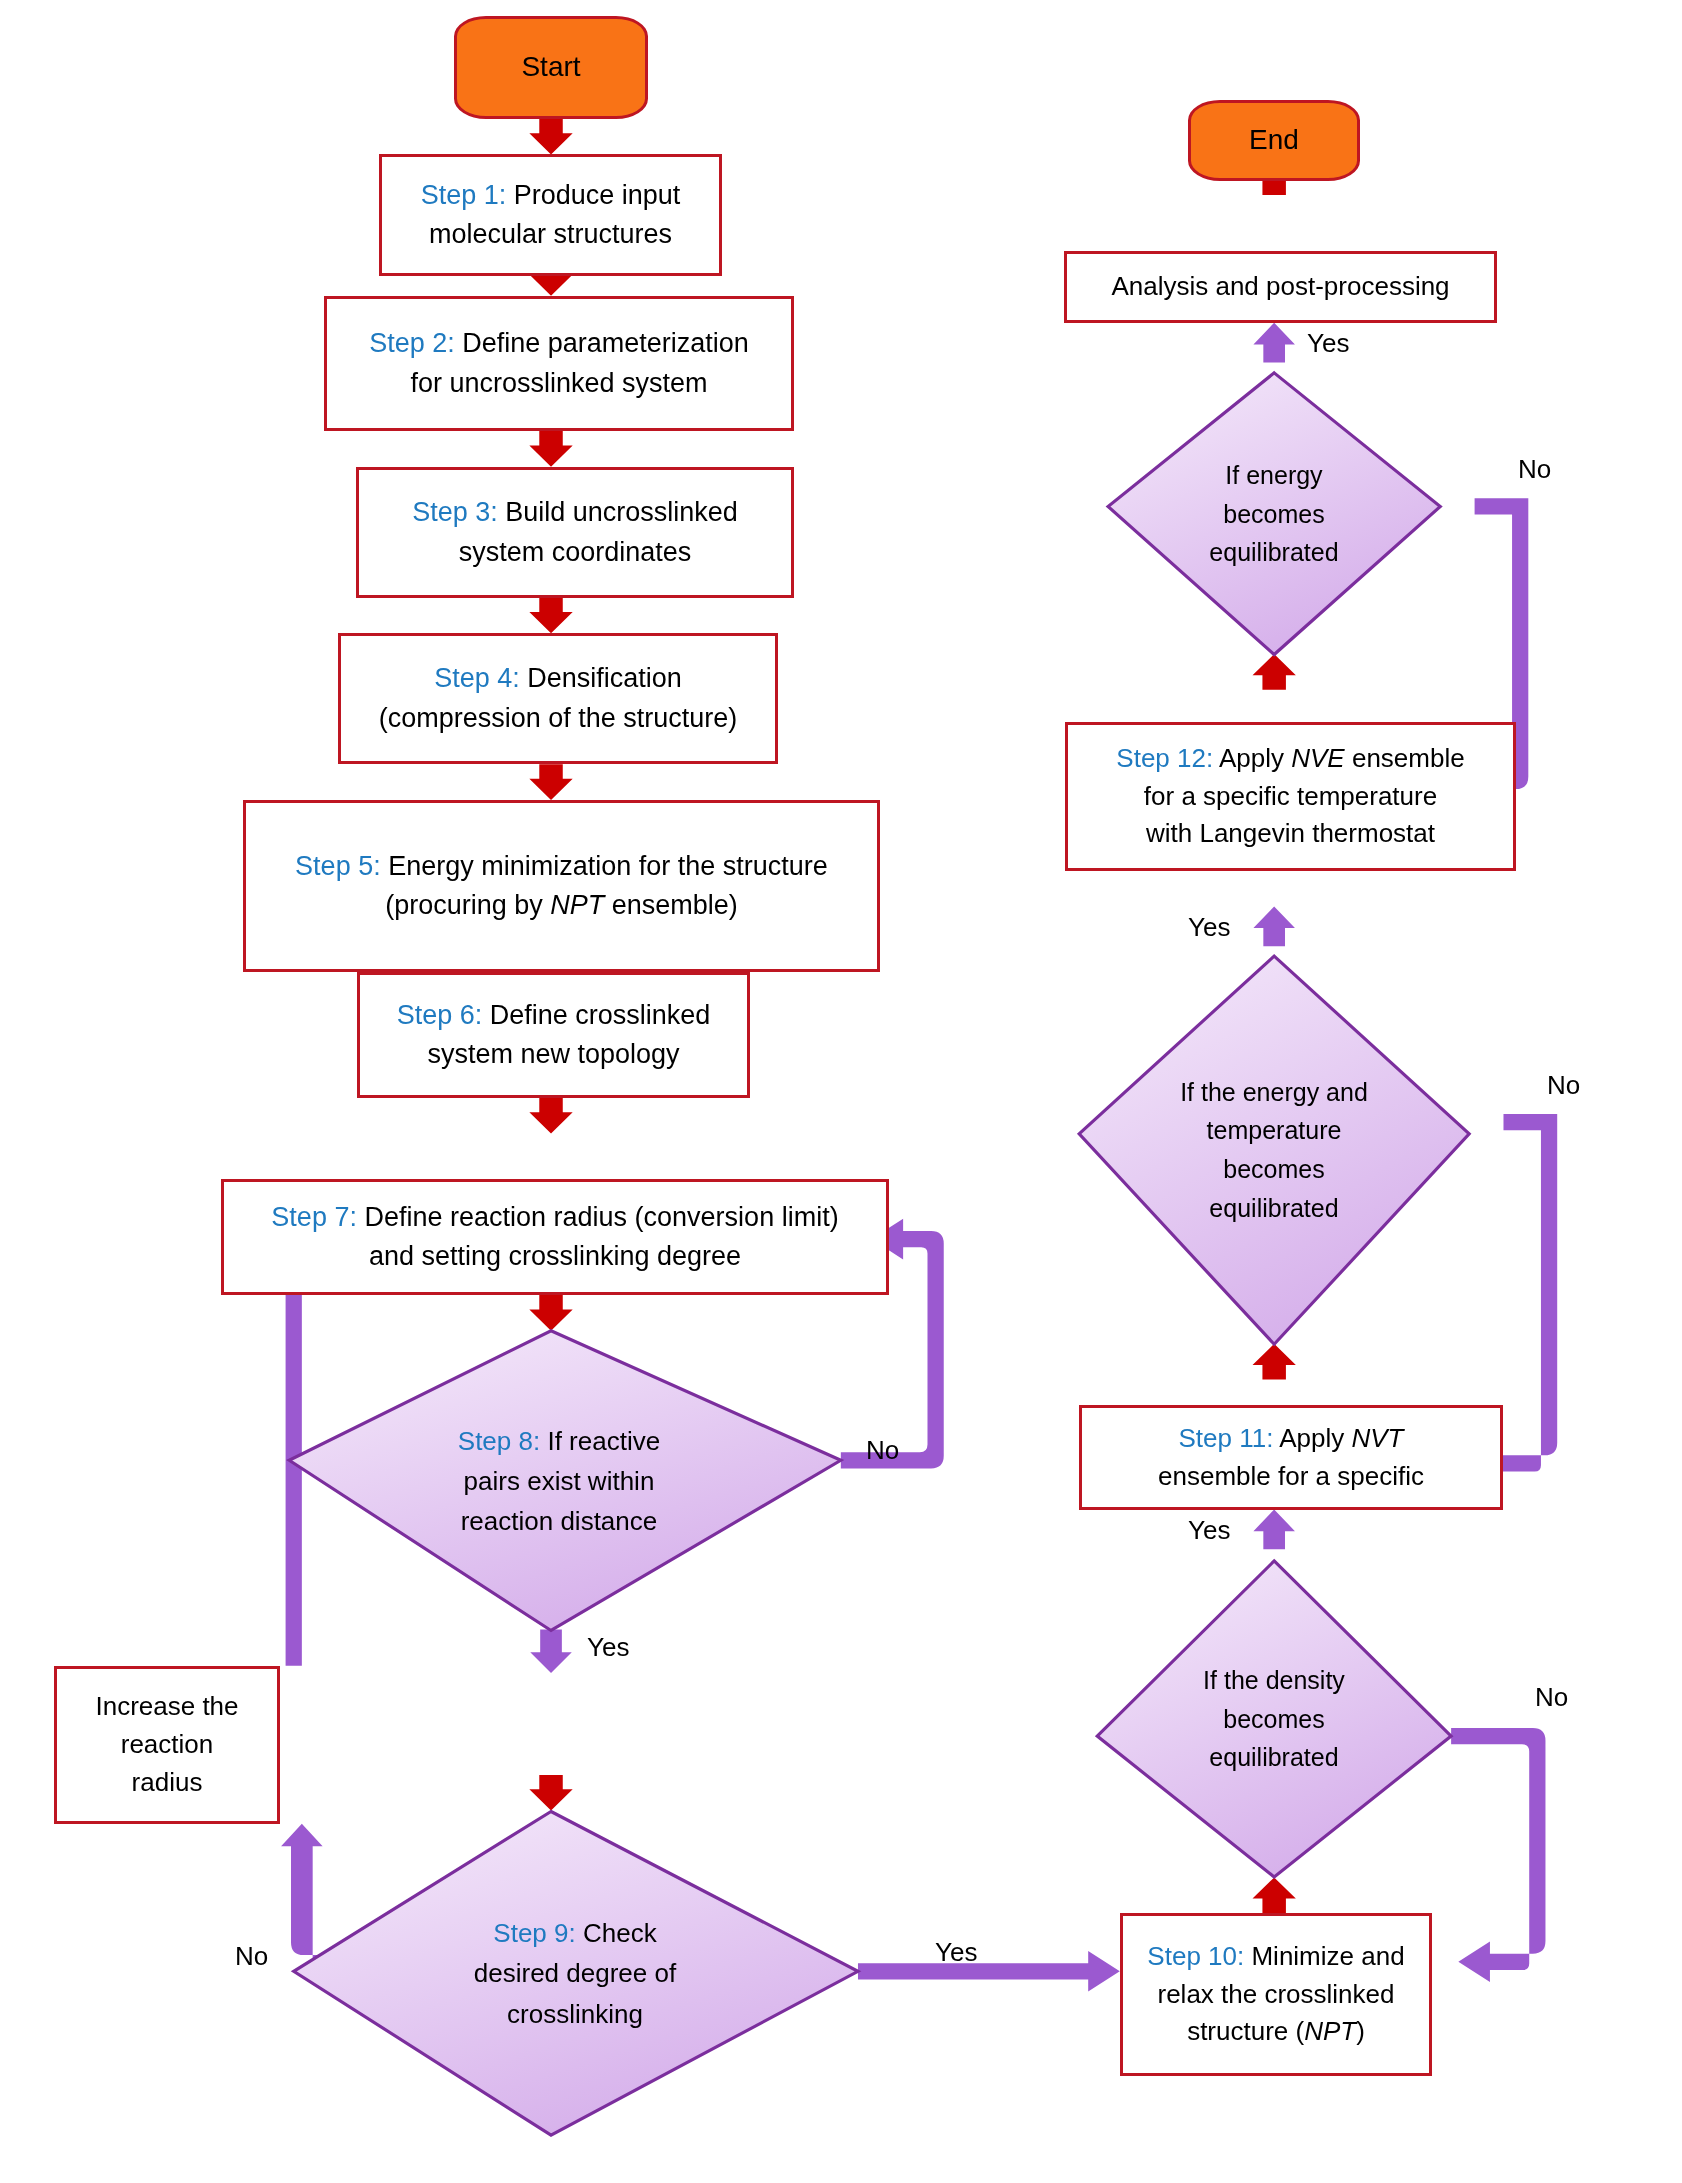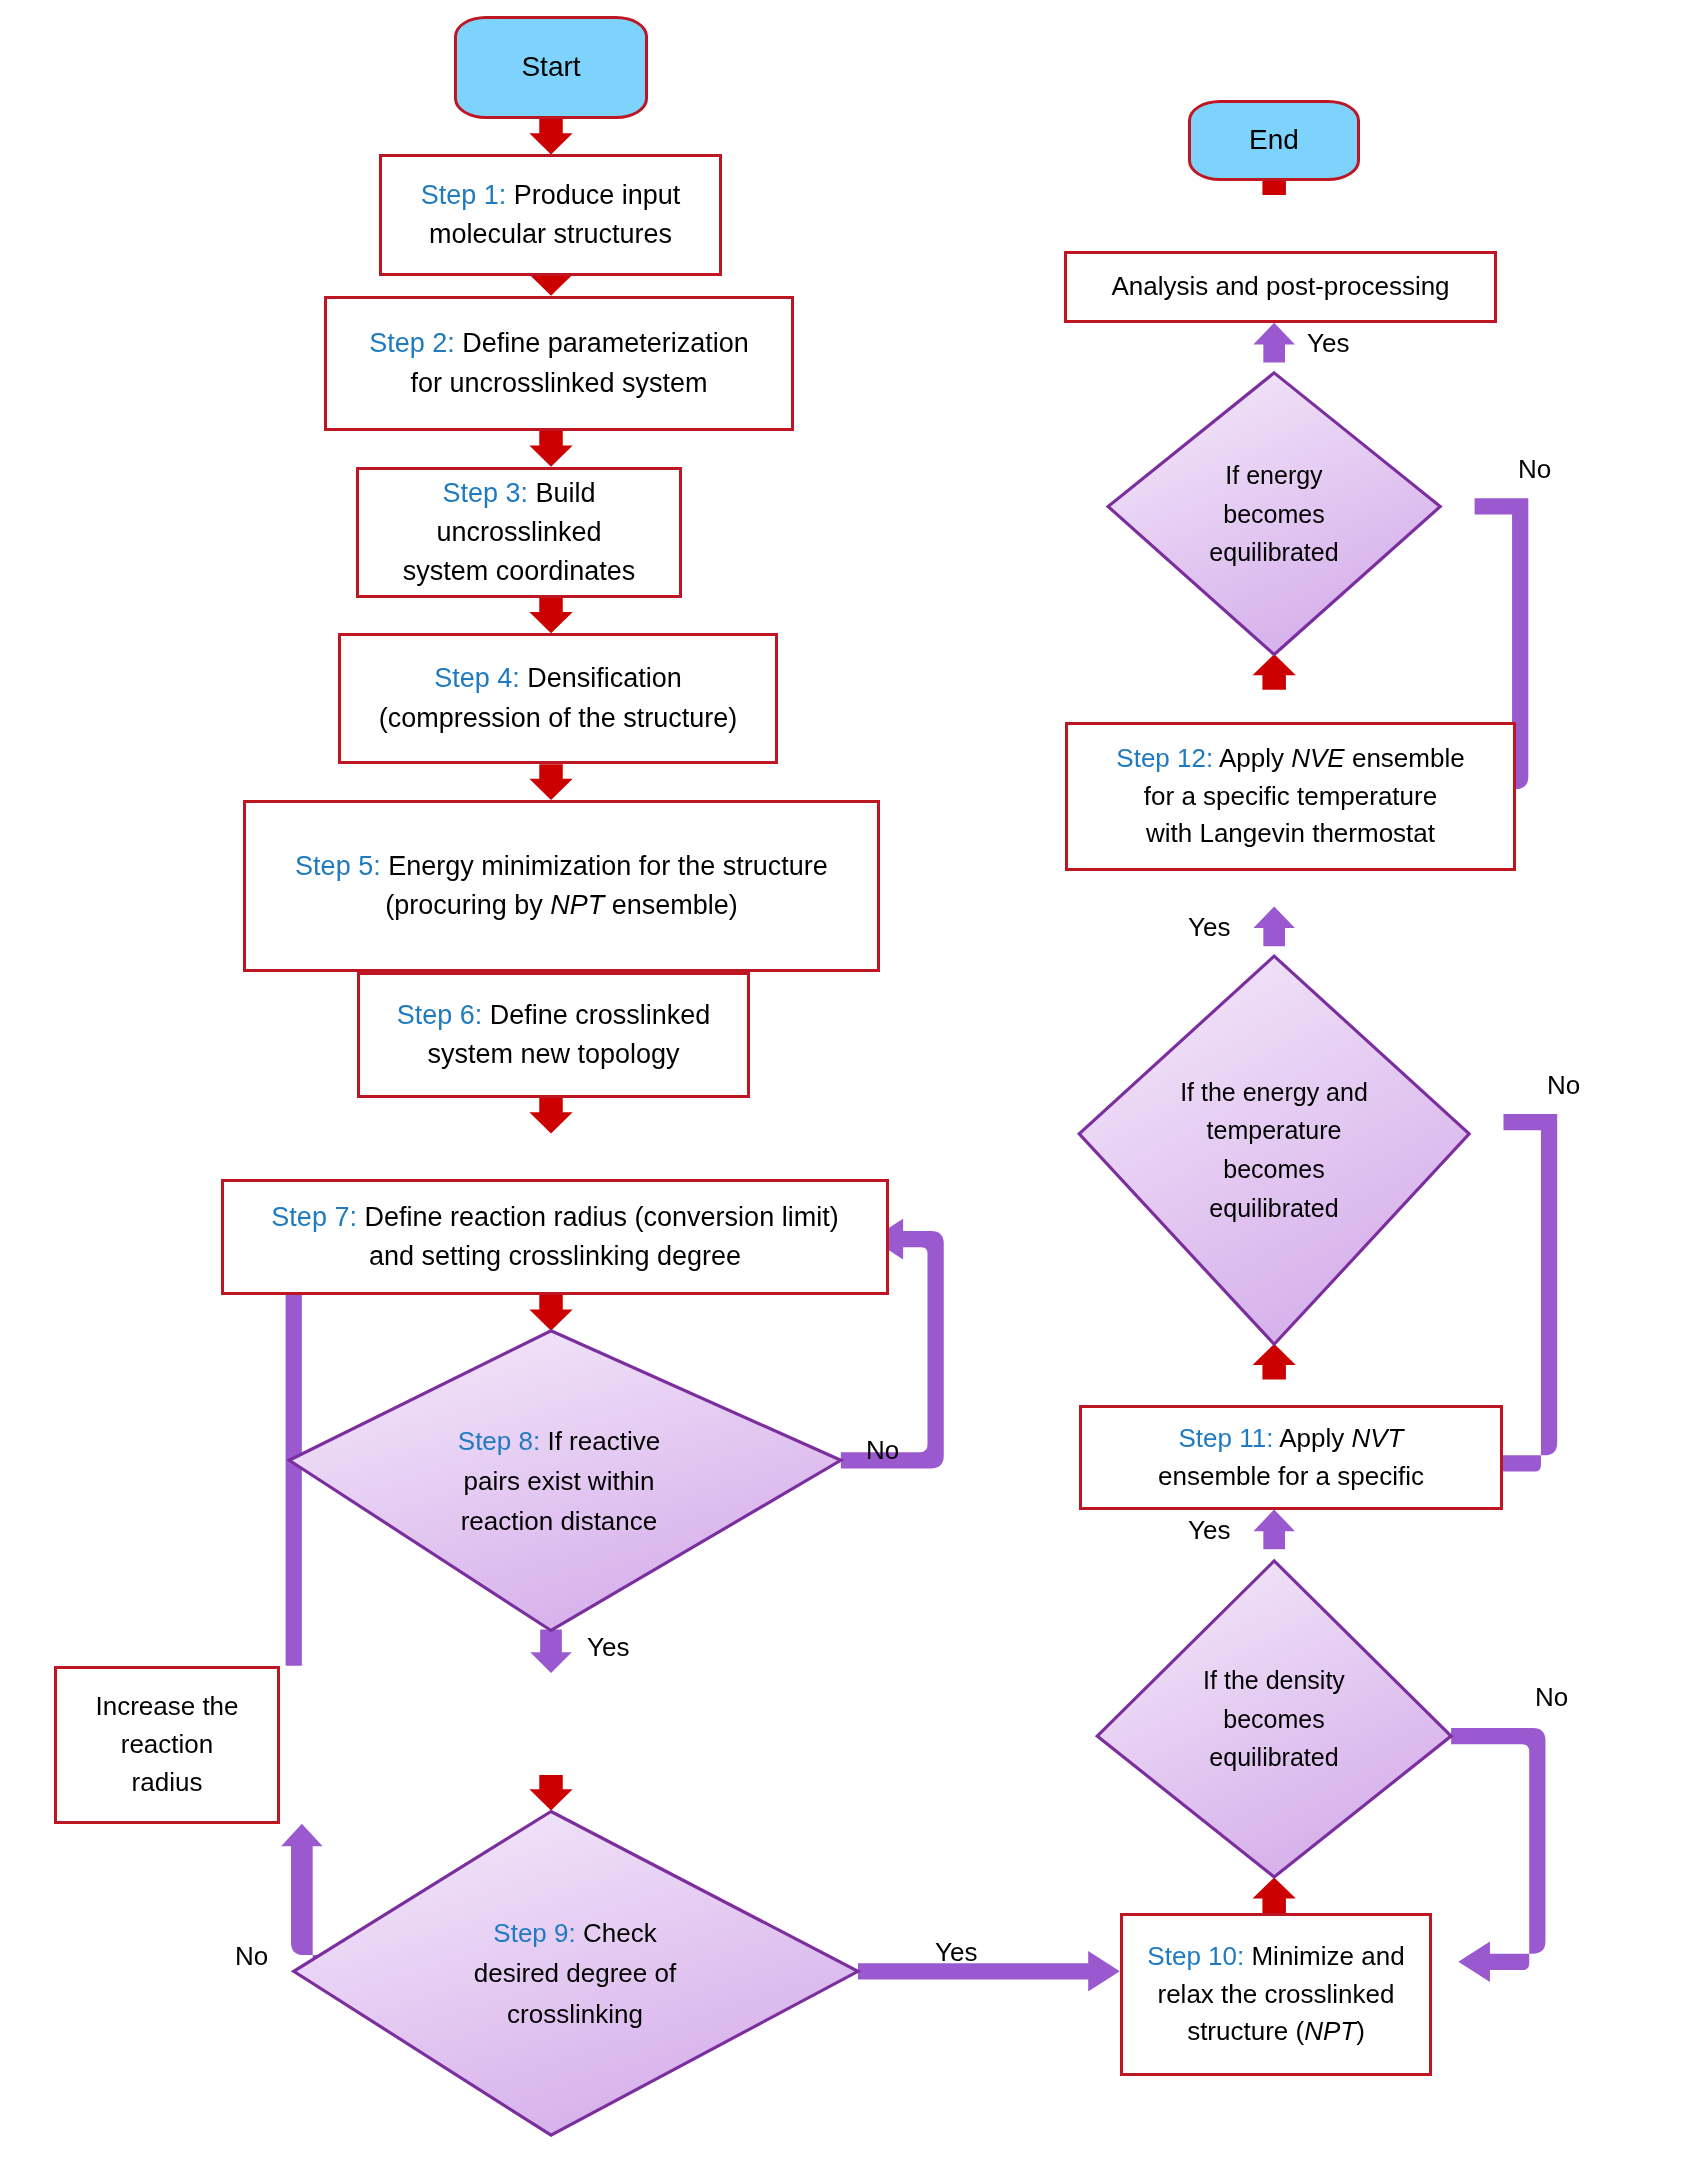--- a/index.html
+++ b/index.html
@@ -29,21 +29,21 @@
   .ital{font-style:italic;}
 
   
   .proc{
     border:3.2px solid #BE1622;
     background:#ffffff;
   }
   
   .term{
     border:3.2px solid #BE1622;
-    background:#7dd3fc;
+    background:#f97316;
     border-radius:32px/20.3px;
   }
   
   .diamond{
     position:absolute;
   }
   .diamond .dtext{
     position:absolute;
     left:14%;
     top:0;
@@ -170,21 +170,21 @@
   </div>
 
   <div class="node proc" style="left:324px;top:296px;width:470px;height:135px;font-size:27px;">
     <div class="txt">
       <span class="steplab">Step 2:</span>
       <span>Define parameterization</span><br>
       <span>for uncrosslinked system</span>
     </div>
   </div>
 
-  <div class="node proc" style="left:356px;top:467px;width:326px;height:131px;font-size:27px;">
+  <div class="node proc" style="left:356px;top:467px;width:438px;height:131px;font-size:27px;">
     <div class="txt">
       <span class="steplab">Step 3:</span>
       <span>Build uncrosslinked</span><br>
       <span>system coordinates</span>
     </div>
   </div>
 
   <div class="node proc" style="left:338px;top:633px;width:440px;height:131px;font-size:27px;">
     <div class="txt">
       <span class="steplab">Step 4:</span>

